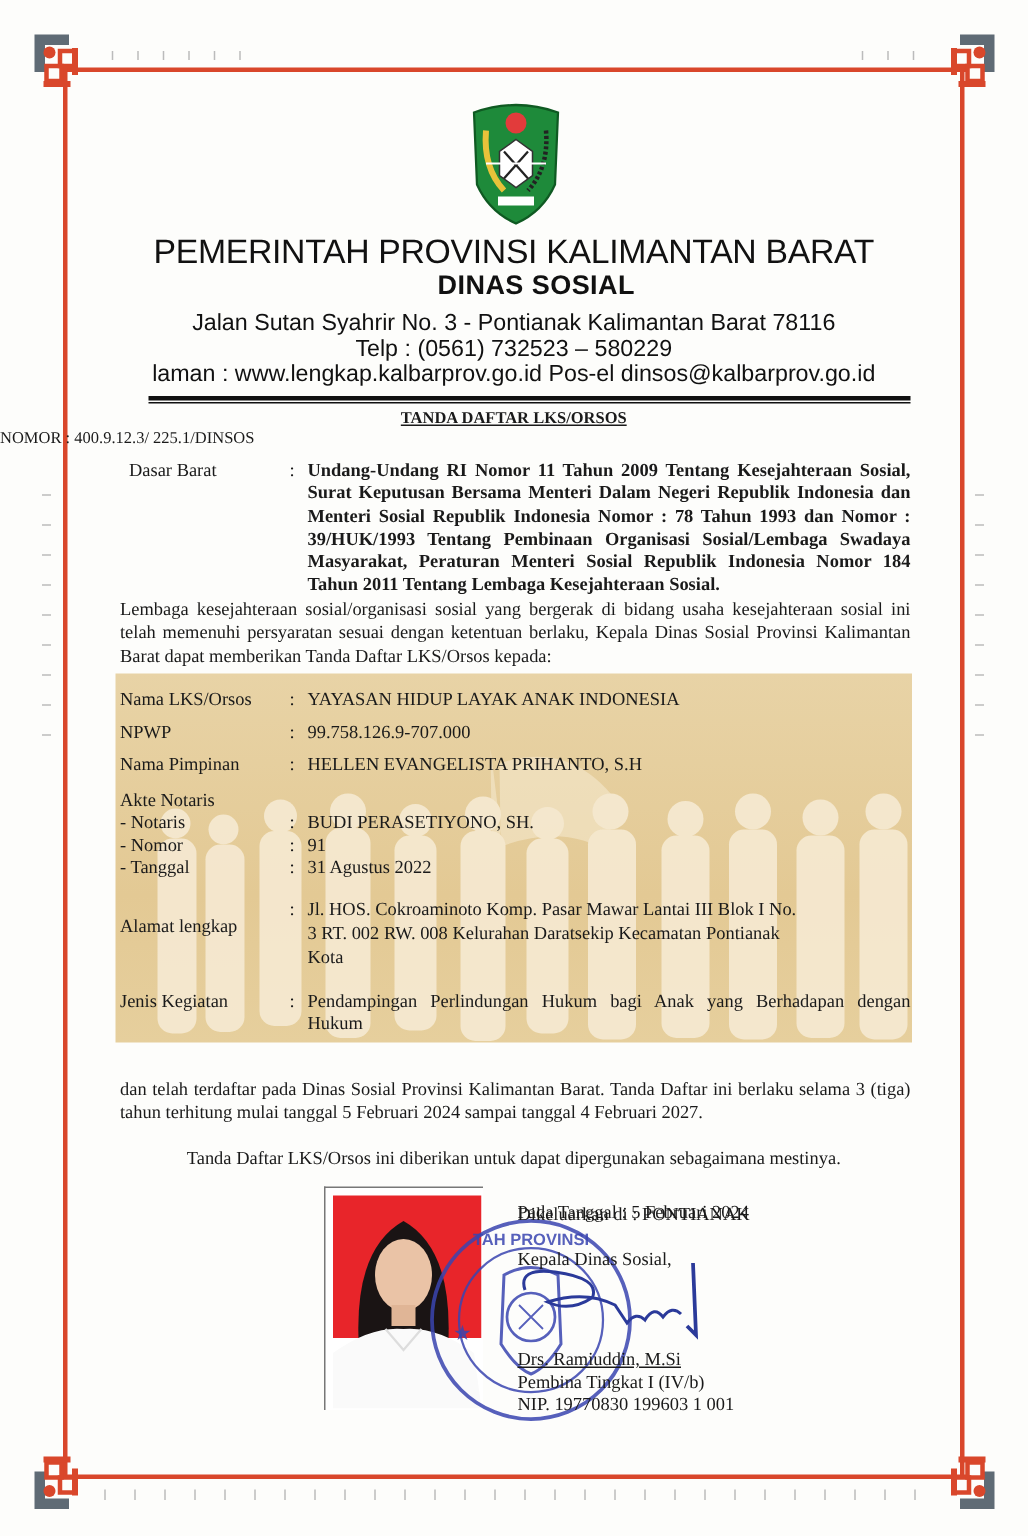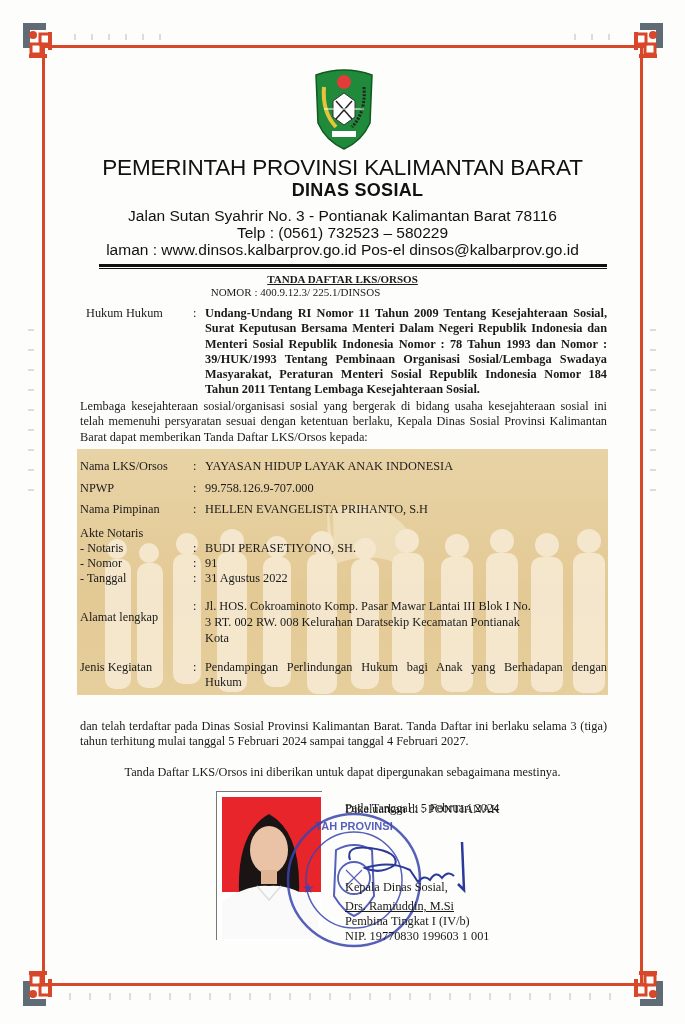--- a/index.html
+++ b/index.html
@@ -14,21 +14,21 @@
     .logo { position: absolute; left: 312px; top: 67px; width: 64px; height: 84px; }
     .hdr { position: absolute; left: 0; width: 685px; text-align: center; font-family: "Liberation Sans", sans-serif; color: #111; }
     .h1 { top: 155px; font-size: 22.5px; letter-spacing: -0.2px; }
     .h2 { top: 180px; font-size: 18px; font-weight: bold; letter-spacing: 0.3px; padding-left: 15px; }
     .h3 { top: 207px; font-size: 15.5px; }
     .h4 { top: 224px; font-size: 15.5px; }
     .h5 { top: 241px; font-size: 15.5px; }
     .rule { position: absolute; left: 99px; width: 508px; height: 3px; background: #111; top: 264px; }
     .rule2 { position: absolute; left: 99px; width: 508px; height: 1px; background: #111; top: 268px; }
     .doc-title { position: absolute; top: 273px; left: 0; width: 685px; text-align: center; font-size: 11px; font-weight: bold; text-decoration: underline; }
-    .doc-number { position: absolute; top: 286px; left: 0; width: 591px; text-align: center; font-size: 11px; }
+    .doc-number { position: absolute; top: 286px; left: 0; width: 591px; text-align: left; font-size: 11px; }
     .body-text { position: absolute; font-size: 12.3px; line-height: 15.3px; }
     .dasar-label { left: 86px; top: 306px; }
     .dasar-colon { left: 193px; top: 306px; }
     .dasar-text { left: 205px; top: 306px; width: 402px; text-align: justify; font-weight: bold; }
     .intro { left: 80px; top: 399px; width: 527px; text-align: justify; }
     .panel {
       position: absolute; left: 77px; top: 449px; width: 531px; height: 246px;
       background: linear-gradient(180deg, #e8d3a6 0%, #e3c994 60%, #e6cf9d 100%);
       overflow: hidden;
     }
@@ -157,28 +157,28 @@
   <line x1="24" y1="34" x2="40" y2="52" stroke="#222" stroke-width="1.5"></line>
   <line x1="40" y1="34" x2="24" y2="52" stroke="#222" stroke-width="1.5"></line>
   <line x1="12" y1="42" x2="52" y2="42" stroke="#fff" stroke-width="1.2"></line>
   <rect x="20" y="64" width="24" height="6" fill="#fff"></rect>
 </svg>
 
 <div class="hdr h1">PEMERINTAH PROVINSI KALIMANTAN BARAT</div>
 <div class="hdr h2">DINAS SOSIAL</div>
 <div class="hdr h3">Jalan Sutan Syahrir No. 3 - Pontianak Kalimantan Barat 78116</div>
 <div class="hdr h4">Telp : (0561) 732523 – 580229</div>
-<div class="hdr h5">laman : www.dinsos.kalbarprov.go.id Pos-el dinsos@kalbarprov.go.id</div>
+<div class="hdr h5">laman : www.lengkap.kalbarprov.go.id Pos-el dinsos@kalbarprov.go.id</div>
 <div class="rule"></div>
 <div class="rule2"></div>
 
 <div class="doc-title">TANDA DAFTAR LKS/ORSOS</div>
 <div class="doc-number">NOMOR : 400.9.12.3/ 225.1/DINSOS</div>
 
-<div class="body-text dasar-label">Hukum Hukum</div>
+<div class="body-text dasar-label">Dasar Barat</div>
 <div class="body-text dasar-colon">:</div>
 <div class="body-text dasar-text">Undang-Undang RI Nomor 11 Tahun 2009 Tentang Kesejahteraan Sosial, Surat Keputusan Bersama Menteri Dalam Negeri Republik Indonesia dan Menteri Sosial Republik Indonesia Nomor : 78 Tahun 1993 dan Nomor : 39/HUK/1993 Tentang Pembinaan Organisasi Sosial/Lembaga Swadaya Masyarakat, Peraturan Menteri Sosial Republik Indonesia Nomor 184 Tahun 2011 Tentang Lembaga Kesejahteraan Sosial.</div>
 
 <div class="body-text intro">Lembaga kesejahteraan sosial/organisasi sosial yang bergerak di bidang usaha kesejahteraan sosial ini telah memenuhi persyaratan sesuai dengan ketentuan berlaku, Kepala Dinas Sosial Provinsi Kalimantan Barat dapat memberikan Tanda Daftar LKS/Orsos kepada:</div>
 
 <div class="panel">
   <svg width="531" height="246">
     <g fill="#f7ecd6" opacity="0.85">
       <path d="M250 50 L252 200 L258 200 L256 60 Q300 45 330 80 L330 120 Q300 100 258 115 Z" opacity="0.6"></path>
       <circle cx="110" cy="95" r="11"></circle>
@@ -267,21 +267,21 @@
     <path d="M52 42 Q70 32 88 42 L90 88 Q80 104 70 108 Q60 104 50 88 Z" stroke-width="2"></path>
     <circle cx="70" cy="70" r="16" stroke-width="1.8"></circle>
     <path d="M62 62 L78 78 M78 62 L62 78" stroke-width="1.2"></path>
   </g>
   <text x="70" y="22" font-size="11" fill="#3a45b0" text-anchor="middle" font-family="Liberation Sans, sans-serif" font-weight="bold" opacity="0.85">TAH PROVINSI</text>
   <text x="18" y="85" font-size="14" fill="#3a45b0" font-family="DejaVu Sans, sans-serif" opacity="0.85">★</text>
 </svg>
 
 <div class="sig" style="left:345px;top:786px;margin-top:16px;">Dikeluarkan di : PONTIANAK</div>
 <div class="sig" style="left:345px;top:801px;">Pada Tanggal  :  5   Februari 2024</div>
-<div class="sig" style="left:345px;top:832px;margin-top:48px;">Kepala Dinas Sosial,</div>
+<div class="sig" style="left:345px;top:832px;">Kepala Dinas Sosial,</div>
 
 <svg class="sign-mark" viewBox="0 0 135 60">
   <path d="M10 20 Q5 5 30 8 Q60 12 55 25 Q40 35 25 28 Q50 20 70 30 L78 42 Q84 34 90 40 Q96 30 102 38 Q108 30 114 36" fill="none" stroke="#2b3a9a" stroke-width="2"></path>
   <path d="M122 2 L124 50 L118 44" fill="none" stroke="#2b3a9a" stroke-width="2.5"></path>
 </svg>
 
 <div class="sig" style="left:345px;top:899px;text-decoration:underline;">Drs. Ramiuddin, M.Si</div>
 <div class="sig" style="left:345px;top:914px;">Pembina Tingkat I (IV/b)</div>
 <div class="sig" style="left:345px;top:929px;">NIP. 19770830 199603 1 001</div>
 

